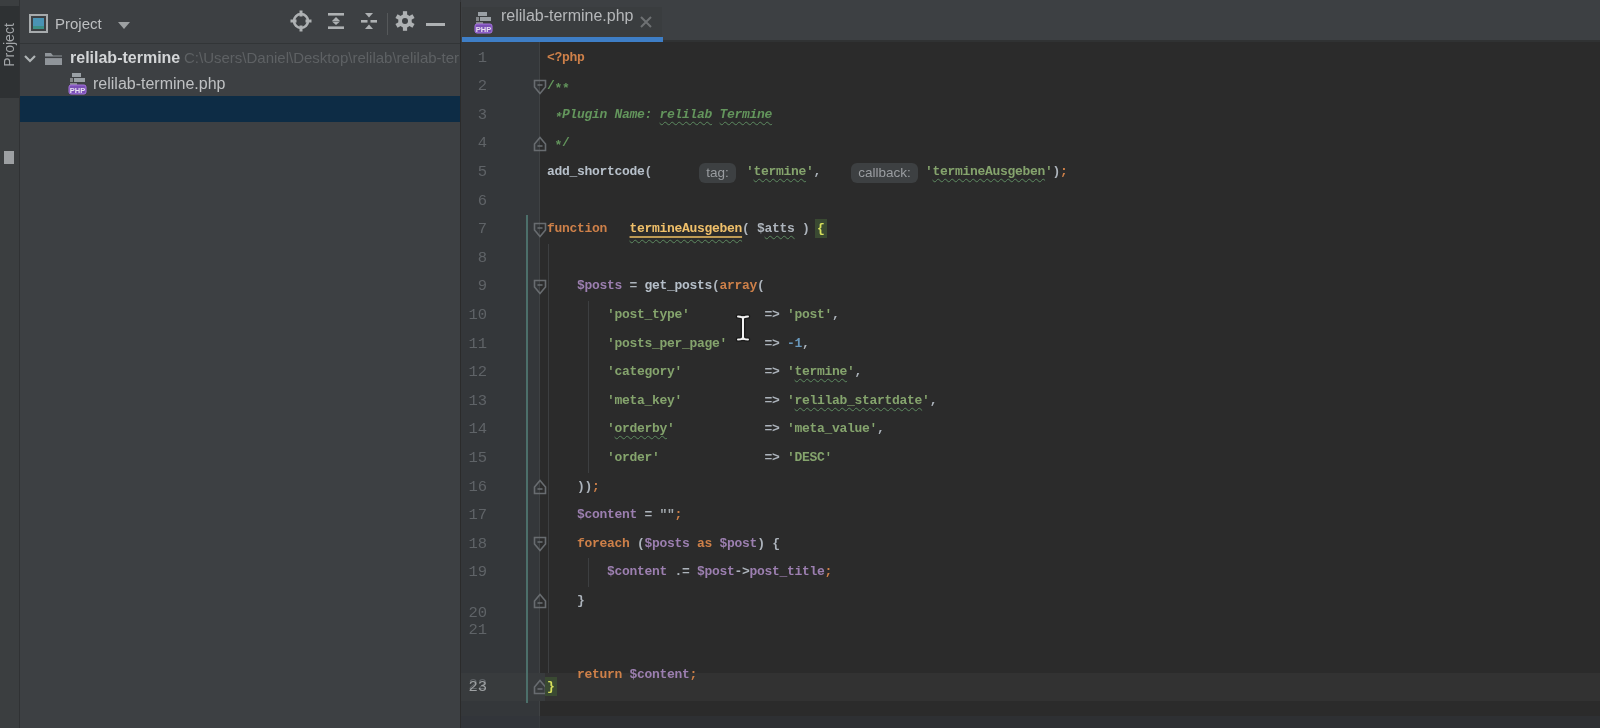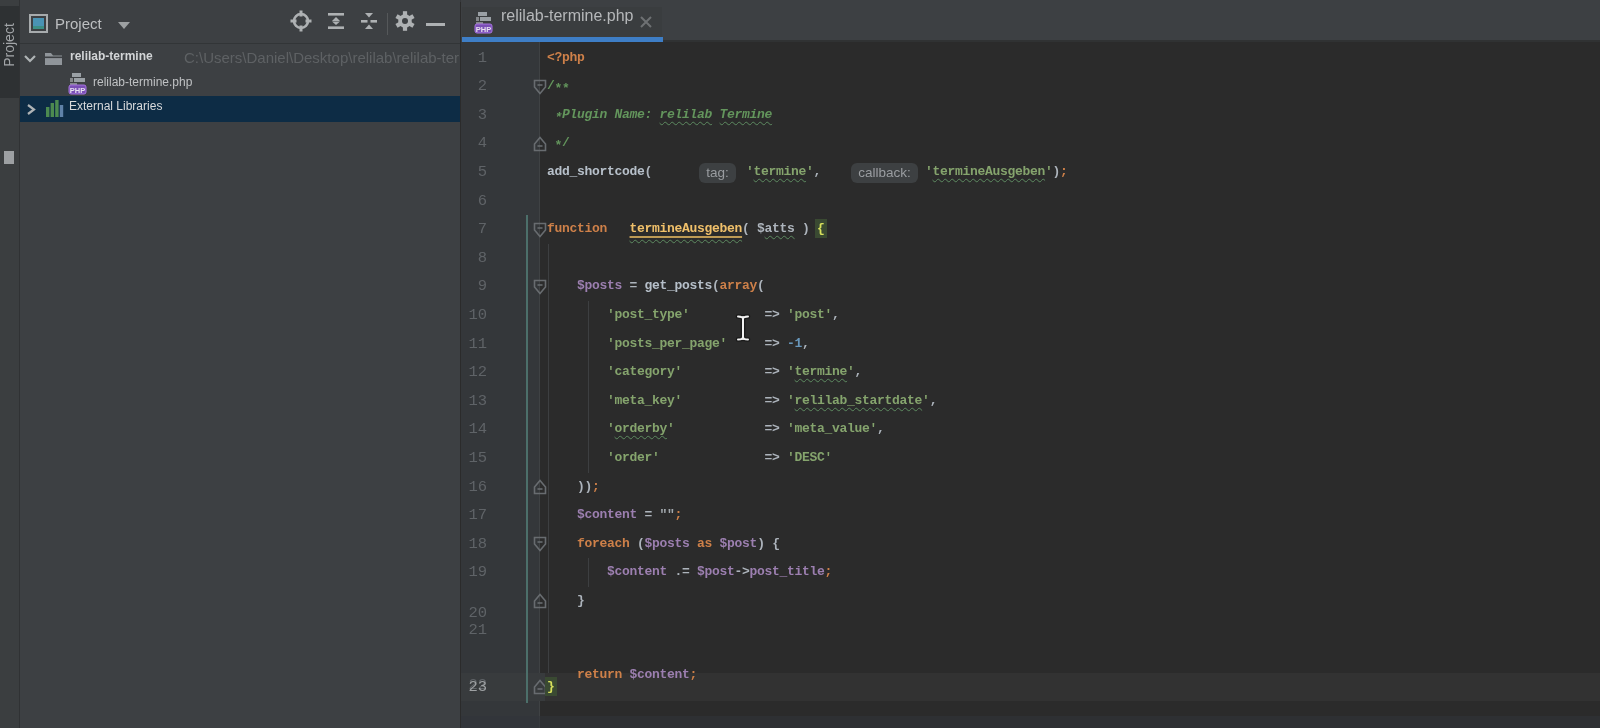--- a/index.html
+++ b/index.html
@@ -13,21 +13,21 @@
       transform:rotate(-90deg);text-align:center;}
   #stripesq{left:4px;top:151px;width:10px;height:13px;background:#9da0a3;}
   
   #panel{left:20px;top:0;width:440px;height:728px;background:#3d4043;overflow:hidden;}
   #phead{left:0;top:0;width:440px;height:43px;background:#3d4043;border-bottom:1px solid #323537;}
   #ptitle{left:35px;top:15px;color:#bdbfc1;font-size:15px;}
   .toolico{top:10px;}
   #topstrip{left:0;top:0;width:460px;height:7px;background:#35373a;}
   
   .trow{left:0;width:440px;height:26px;}
-  .tlabel{position:absolute;top:3px;font-size:12px;color:#c0c2c4;white-space:nowrap;}
+  .tlabel{position:absolute;top:3px;font-size:16px;color:#c0c2c4;white-space:nowrap;}
   #sel{left:0;top:96px;width:440px;height:26px;background:#0d2c45;}
   
   #tabbar{left:461px;top:0;width:1139px;height:42px;background:#3d4043;}
   #tab{left:1px;top:7px;width:200px;height:31px;background:#3a3d3f;}
   #tabname{left:40px;top:7px;font-size:16px;color:#b6b8ba;}
   #tabline{left:1px;top:37px;width:201px;height:5px;background:#3e7ec6;}
   #tabborder{left:202px;top:40px;width:937px;height:2px;background:#303233;}
   
   #editor{left:461px;top:42px;width:1139px;height:686px;background:#2b2b2b;}
   #gutter{left:0;top:0;width:78px;height:686px;background:#34373a;}
@@ -135,32 +135,20 @@
         <rect x="6" y="6" width="11" height="4" fill="#9aa0a5"></rect>
         <rect x="2" y="6" width="3" height="4" fill="#85888b"></rect>
         <rect x="2" y="11" width="7" height="2" fill="#85888b"></rect>
         <rect x="1" y="13" width="17" height="9" rx="2" fill="#7a4fb5" stroke="#a774e0" stroke-width="1"></rect>
         <text x="9.5" y="20.5" font-size="7.5" font-weight="bold" fill="#e8e2f0" text-anchor="middle" font-family="Liberation Sans">PHP</text>
       </svg>
       <span class="tlabel" style="left:73px;color:#bfc1c3">relilab-termine.php</span>
     </div>
 
     <div class="abs" id="sel"></div>
-    <div class="abs trow" style="top:96px">
-      <svg class="abs" style="left:5px;top:7px" width="12" height="13">
-        <path d="M3 2 L9 6.5 L3 11" fill="none" stroke="#afb3b5" stroke-width="2.2"></path>
-      </svg>
-      <svg class="abs" style="left:25px;top:3px" width="20" height="20">
-        <rect x="1" y="8" width="3.4" height="10" fill="#4c8a50"></rect>
-        <rect x="5.6" y="4" width="3.4" height="14" fill="#4c8a50"></rect>
-        <rect x="10.2" y="1" width="3.4" height="17" fill="#4c8a50"></rect>
-        <rect x="14.8" y="6" width="3.4" height="12" fill="#5f82a8"></rect>
-      </svg>
-      <span class="tlabel" style="left:49px;color:#d8dadc">External Libraries</span>
-    </div>
 
   </div>
 
   <div class="abs" id="tabbar">
     <div class="abs" id="tab"></div>
     <svg class="abs" style="left:13px;top:11px" width="20" height="23">
       <rect x="4" y="1" width="9" height="4" fill="#9aa0a5"></rect>
         <rect x="6" y="6" width="11" height="4" fill="#9aa0a5"></rect>
         <rect x="2" y="6" width="3" height="4" fill="#85888b"></rect>
         <rect x="2" y="11" width="7" height="2" fill="#85888b"></rect>

